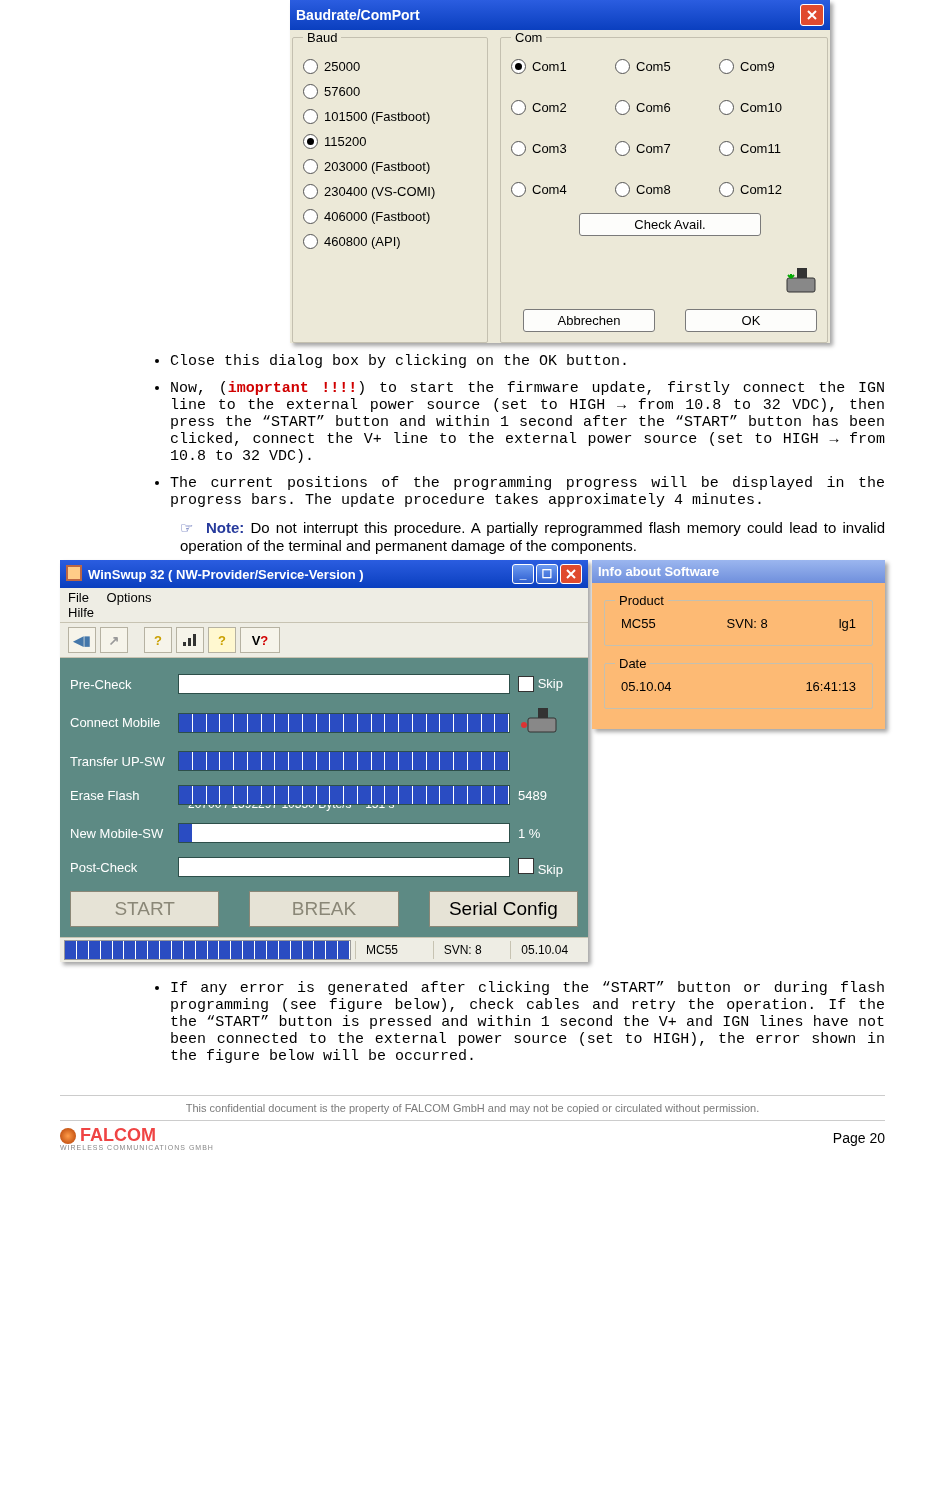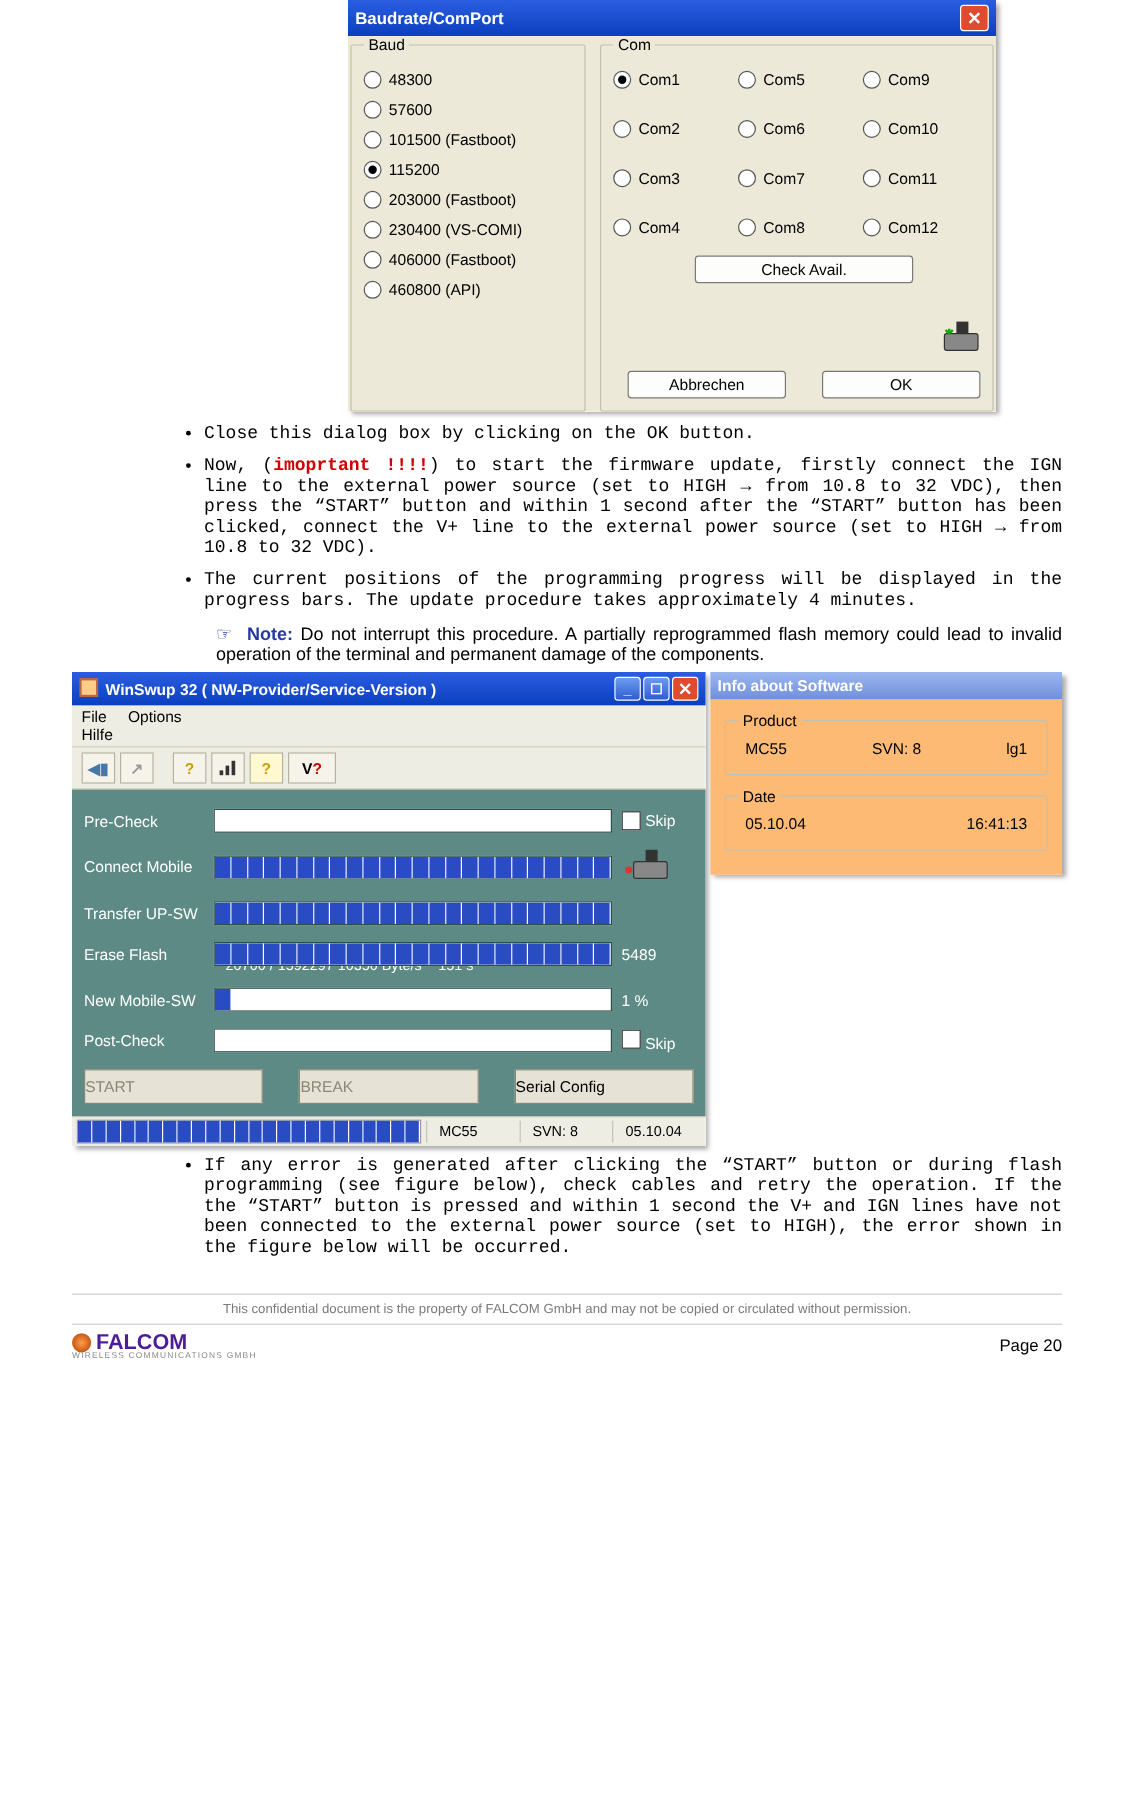--- a/index.html
+++ b/index.html
@@ -150,21 +150,22 @@
   .seg { background: #2a4cc2; border-right: 1px solid #fff; flex: 1; }
   .prog-after { width: 60px; font-size: 13px; color: #fff; }
   .chk { width: 14px; height: 14px; background: #fff; border: 1px solid #333; display: inline-flex; align-items: center; justify-content: center; font-size: 12px; }
   .prog-sub { color: #fff; font-size: 12px; margin: -10px 0 12px 118px; }
   .btn-row { display: flex; gap: 30px; margin-top: 4px; }
   .big-btn {
     flex: 1;
     background: #e6e3d6;
     border: 1px solid #8a8777;
     padding: 6px 0;
-    font-size: 13px;
+    text-align: center;
+    font-size: 19px;
   }
   .big-btn.disabled { color: #8a8777; }
   .status-bar {
     background: #eeede4;
     border-top: 1px solid #c7c3b2;
     display: flex; align-items: center; gap: 0; font-size: 12px;
   }
   .overall-bar {
     height: 18px; width: 285px; margin: 2px 4px;
     background: #fff; border: 1px solid #999;
@@ -194,21 +195,21 @@
   }
   .foot-line {
     border-top: 1px solid #ccc;
     margin-top: 6px;
     padding-top: 4px;
     display: flex; justify-content: space-between; align-items: center;
     font-size: 14px;
   }
   .logo {
     font: bold 18px Arial, sans-serif;
-    color: #4c1d95;
+    color: #ef4444;
     display: flex; align-items: center; gap: 4px;
   }
   .logo-dot {
     width: 16px; height: 16px; border-radius: 50%;
     background: radial-gradient(#ff9c4a,#b03a00);
   }
   .logo-sub { font-size: 7px; color: #888; letter-spacing: 1px; margin-top: -2px; }
 </style>
 </head>
 <body>
@@ -222,21 +223,21 @@
         <svg width="12" height="12" viewBox="0 0 12 12">
             <path d="M2 2 L10 10 M10 2 L2 10" stroke="#fff" stroke-width="2"></path>
           </svg>
       </div>
     </div>
     <div class="dlg1-body">
       <fieldset class="grp baud-grp">
         <legend>Baud</legend>
         <div class="radio-row">
             <span class="radio-dot"></span>
-            <span>48300</span>
+            <span>25000</span>
           </div>
         <div class="radio-row">
             <span class="radio-dot"></span>
             <span>57600</span>
           </div>
         <div class="radio-row">
             <span class="radio-dot"></span>
             <span>101500 (Fastboot)</span>
           </div>
         <div class="radio-row">
@@ -571,21 +572,21 @@
           <legend>Date</legend>
           <div class="info-line">
             <span>05.10.04</span>
             <span>16:41:13</span>
           </div>
         </fieldset>
       </div>
     </div>
   </div>
 
-  <ul class="body-list" style="margin-top:8px">
+  <ul class="body-list" style="margin-top:18px">
     <li>If any error is generated after clicking the “START” button or during flash programming (see figure below), check cables and retry the operation. If the the “START” button is pressed and within 1 second the V+ and IGN lines have not been connected to the external power source (set to HIGH), the error shown in the figure below will be occurred.</li>
   </ul>
 
   <div class="footer">
     <div class="conf">This confidential document is the property of FALCOM GmbH and may not be copied or circulated without permission.</div>
     <div class="foot-line">
       <div>
         <div class="logo">
           <span class="logo-dot"></span>
           <span>FALCOM</span>

